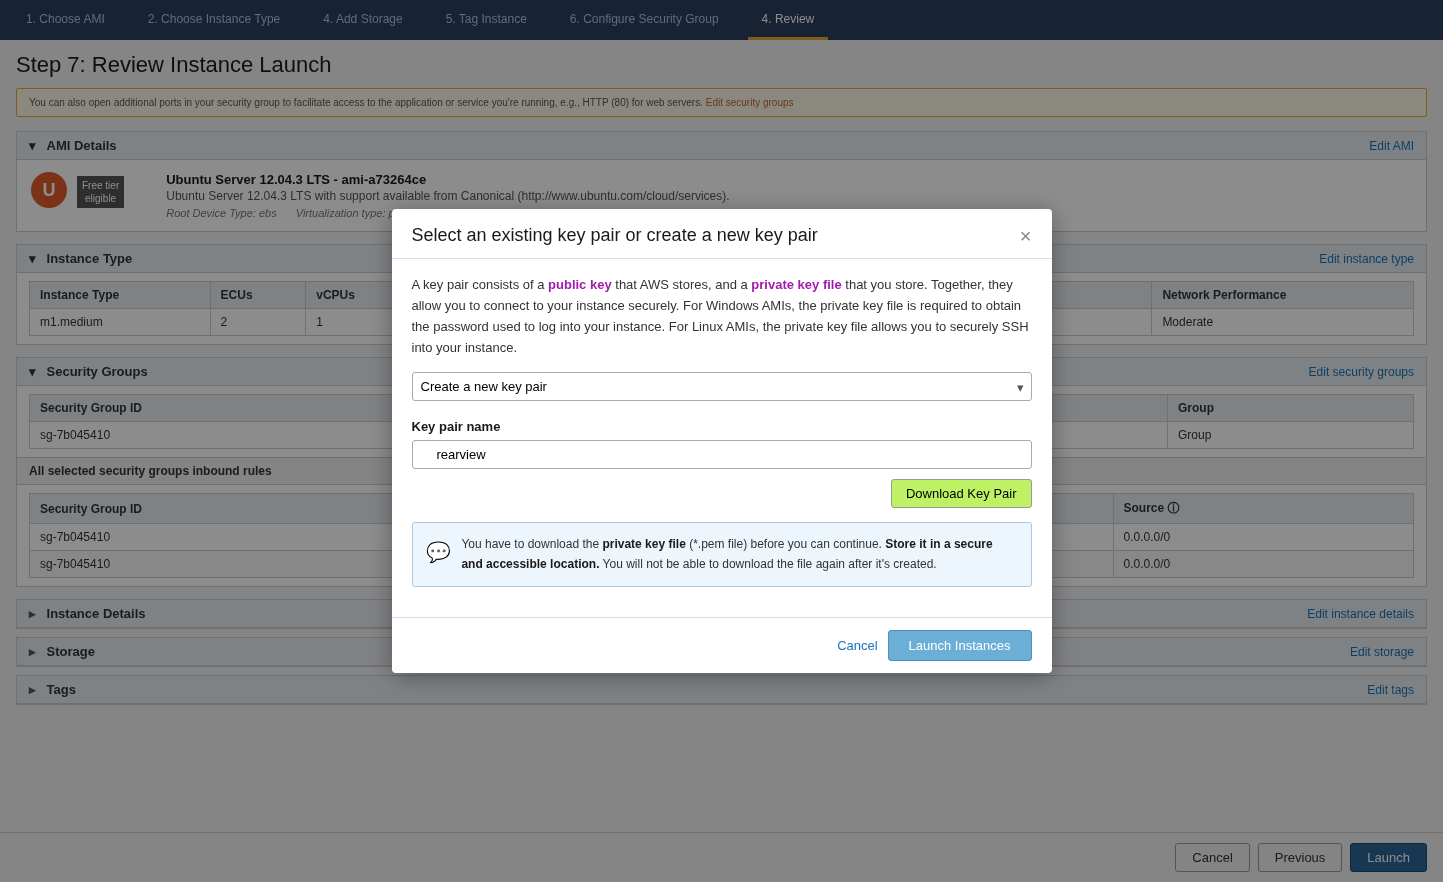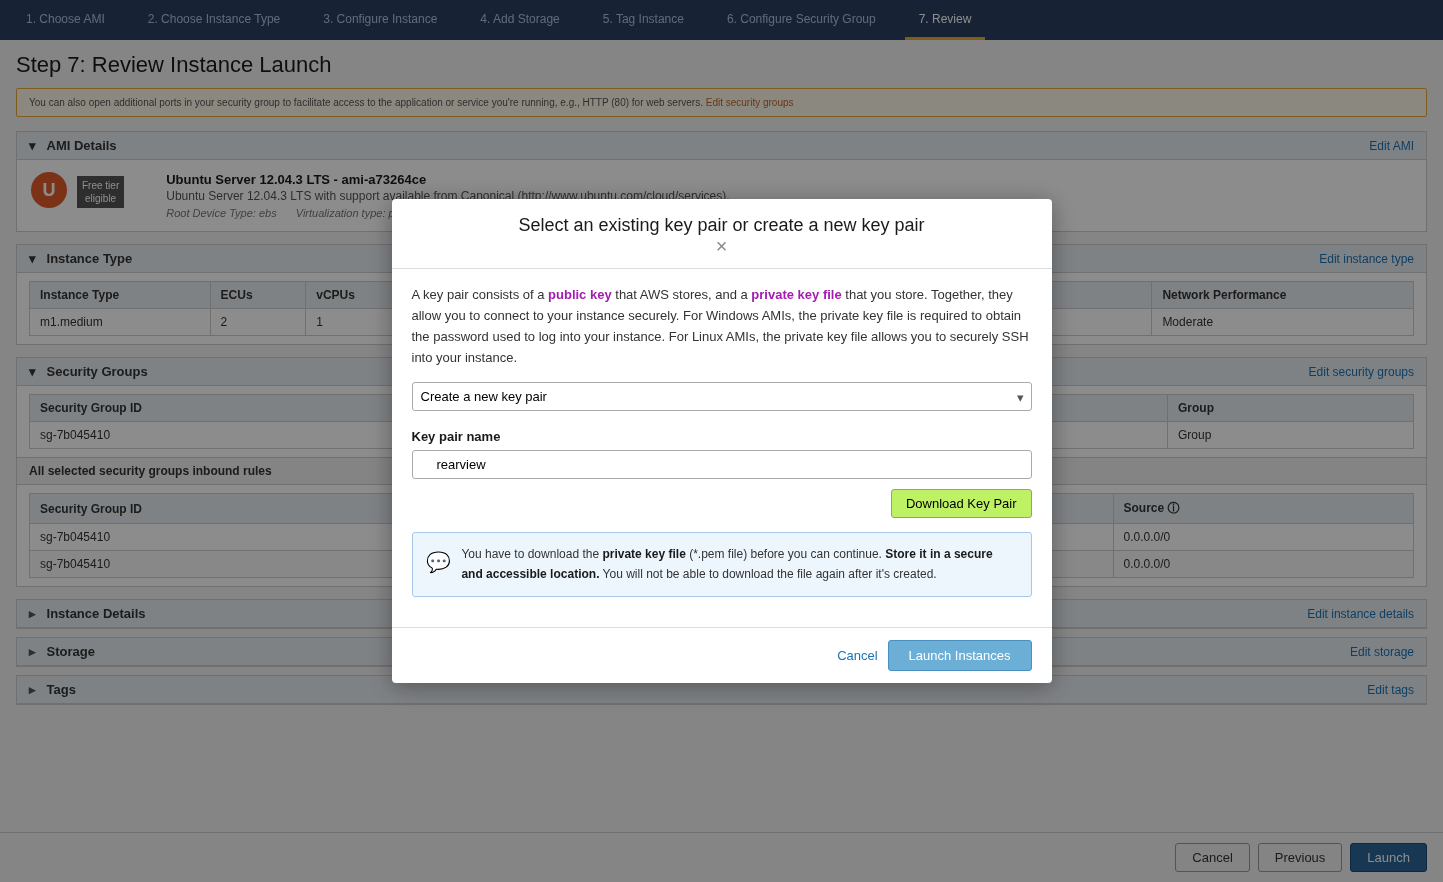--- a/index.html
+++ b/index.html
@@ -125,21 +125,20 @@
       max-width: 95vw;
       box-shadow: 0 4px 24px rgba(0,0,0,0.35);
       position: relative;
     }
     .modal-header {
       padding: 16px 20px 12px 20px;
       border-bottom: 1px solid #ddd;
       display: flex;
       align-items: center;
       justify-content: space-between;
-      flex-direction: column;
     }
     .modal-title { font-size: 18px; font-weight: normal; color: #1a1a1a; }
     .modal-close { font-size: 20px; color: #888; cursor: pointer; background: none; border: none; line-height: 1; }
     .modal-body { padding: 16px 20px; }
     .modal-description { font-size: 13px; color: #333; line-height: 1.6; margin-bottom: 14px; }
     .modal-description strong { color: #a21caf; }
 
     .select-wrapper { position: relative; margin-bottom: 18px; }
     .modal-select {
       width: 100%;
@@ -200,25 +199,24 @@
     .btn-launch { padding: 7px 20px; background: #6baed6; color: white; border: 1px solid #4a90c0; border-radius: 3px; font-size: 13px; cursor: pointer; }
 
     .chevron { display: inline-block; margin-right: 5px; }
   </style>
 </head>
 <body>
 
 <nav class="top-nav">
   <span class="nav-step">1. Choose AMI</span>
   <span class="nav-step">2. Choose Instance Type</span>
-  <span class="nav-step">3. Configure Instance</span>
   <span class="nav-step">4. Add Storage</span>
   <span class="nav-step">5. Tag Instance</span>
   <span class="nav-step">6. Configure Security Group</span>
-  <span class="nav-step active">7. Review</span>
+  <span class="nav-step active">4. Review</span>
 </nav>
 
 <div class="page-content">
   <h1 class="page-title">Step 7: Review Instance Launch</h1>
 
   <div class="warning-bar">
     <span>You can also open additional ports in your security group to facilitate access to the application or service you're running, e.g., HTTP (80) for web servers.</span>
     <a href="#">Edit security groups</a>
   </div>
 

